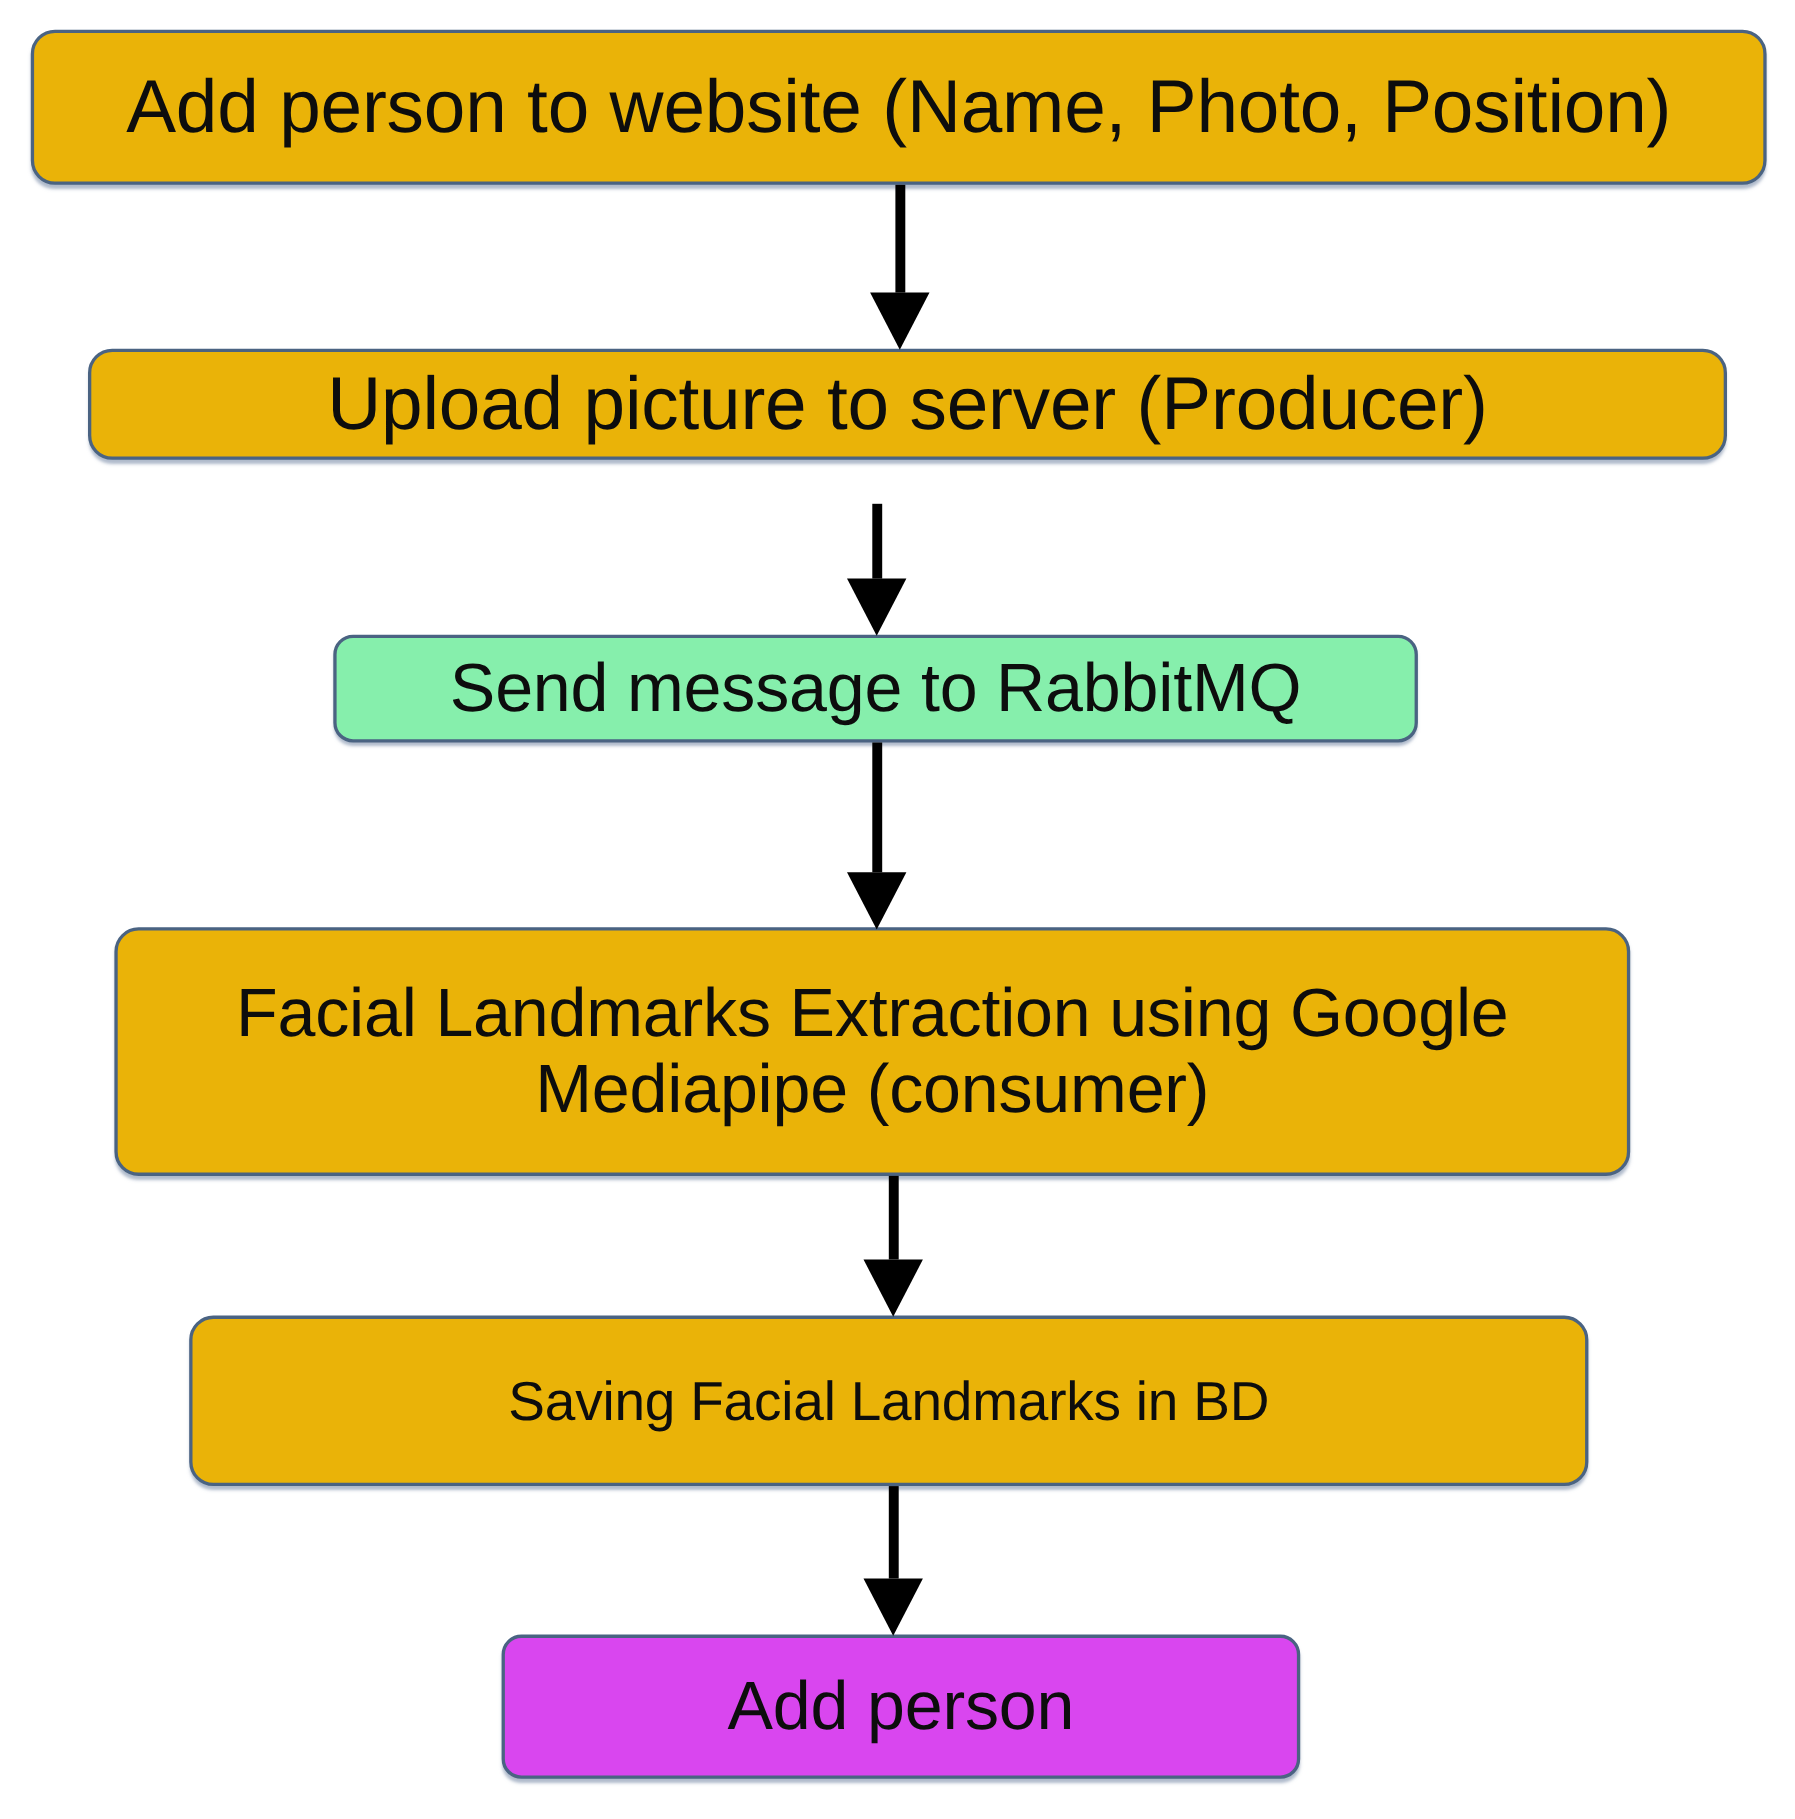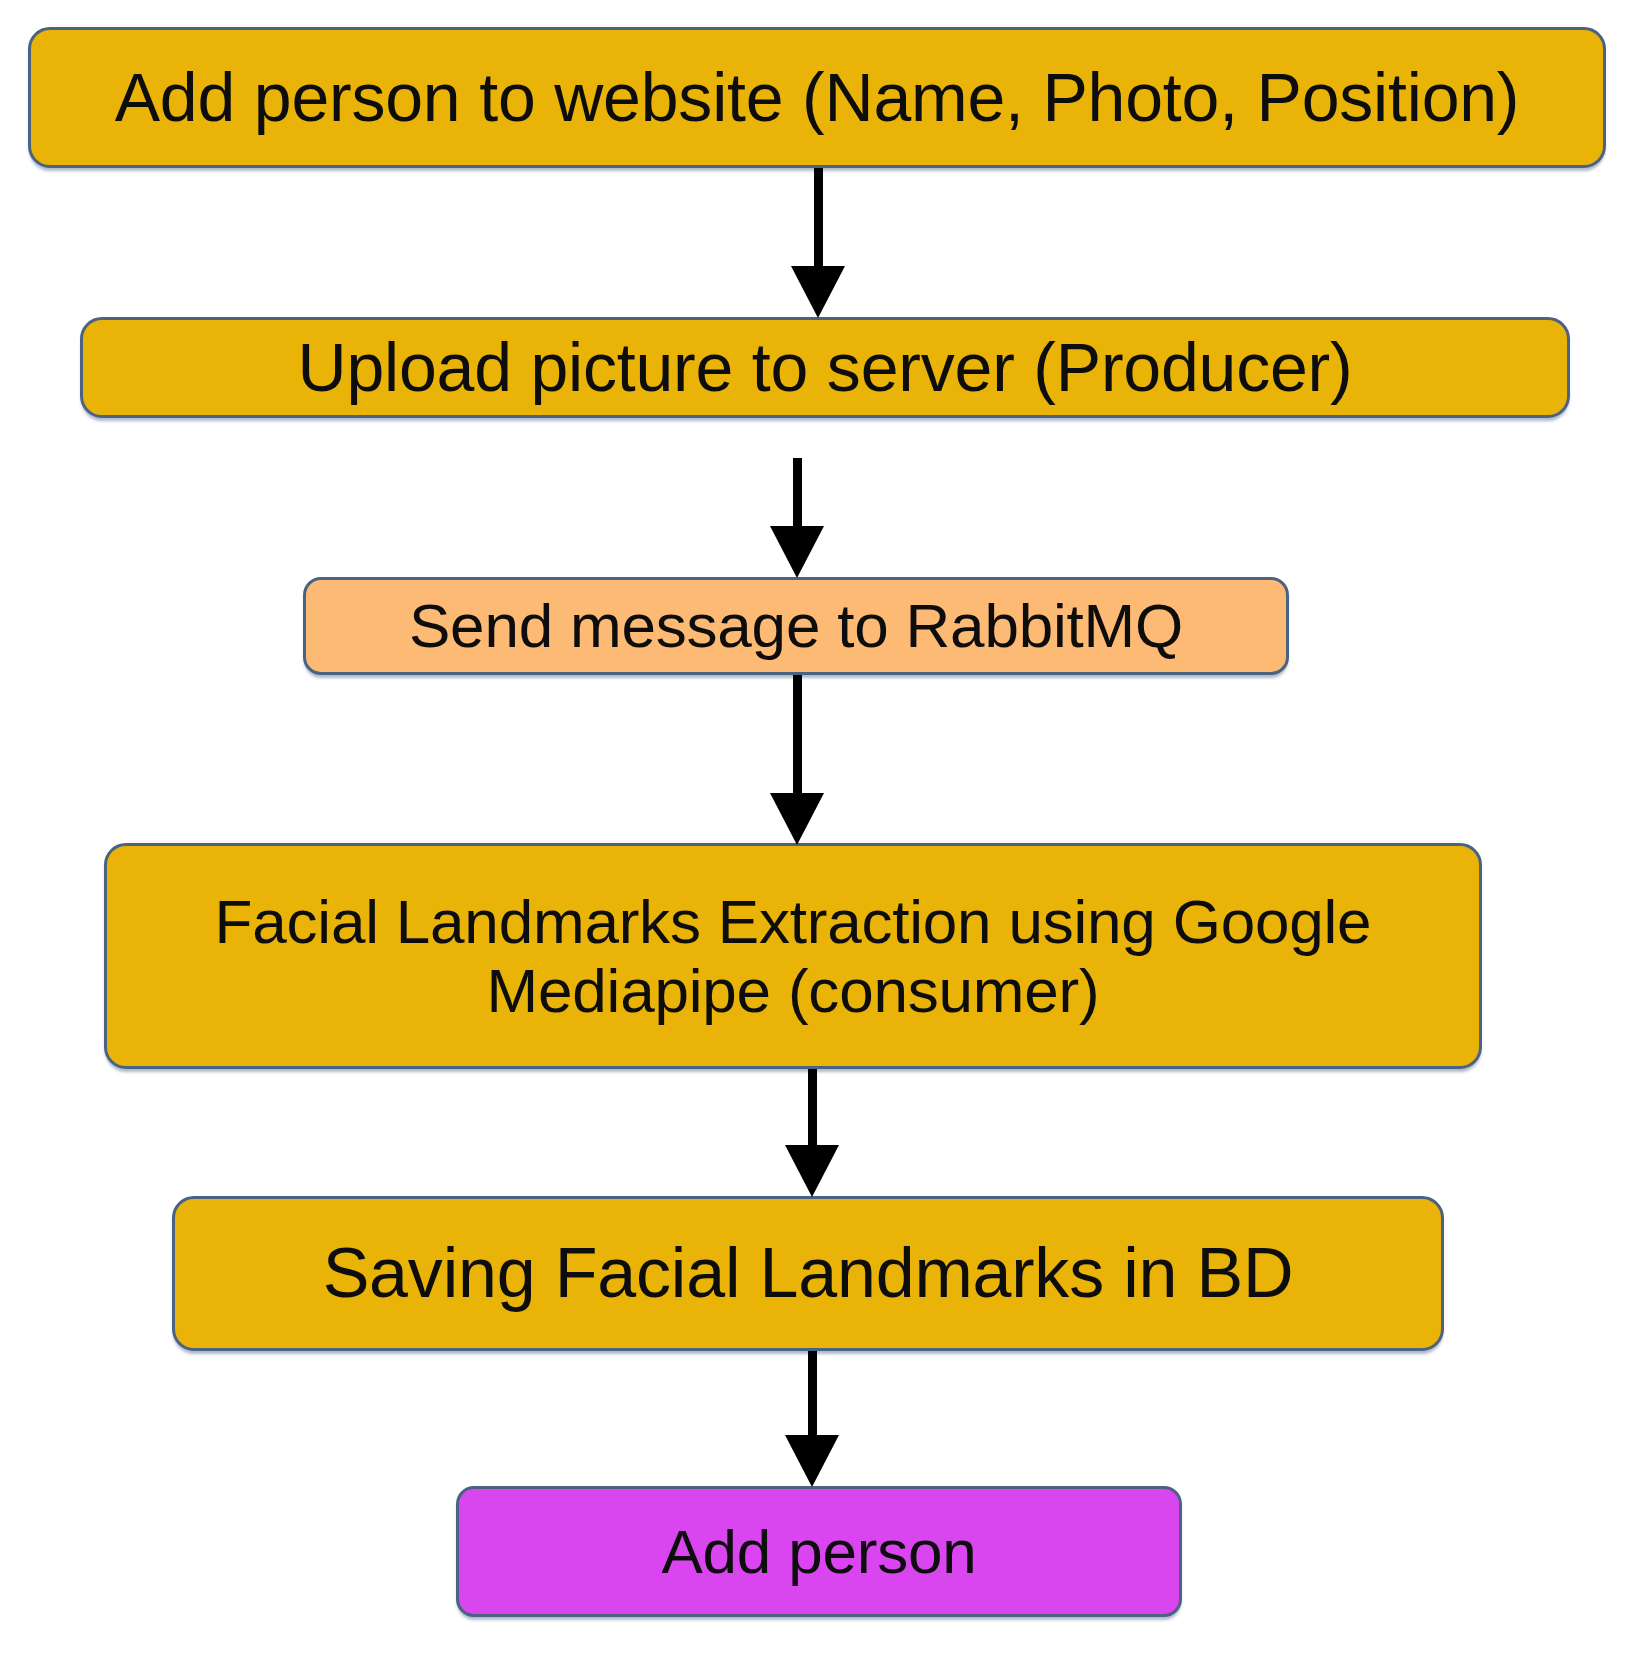--- a/index.html
+++ b/index.html
@@ -32,21 +32,21 @@
     line-height: 1.12;
     letter-spacing: -0.2px;
     box-shadow: 0 4px 3px -1px rgba(110,130,160,0.55);
     padding: 4px 18px;
   }
   .node .label {
     display: block;
     width: 100%;
   }
   .fill-blue  { background: #eab308; }
-  .fill-peach { background: #fdba74; }
+  .fill-peach { background: #86efac; }
   .fill-green { background: #d946ef; }
 
   
   .arrow {
     position: absolute;
     width: 0;
   }
   .arrow .stem {
     position: absolute;
     left: 50%;
@@ -81,21 +81,21 @@
   </div>
 
   <div class="node fill-peach" style="left:303px; top:577px; width:986px; height:98px; font-size:62px; border-radius:18px;">
     <span class="label">Send message to RabbitMQ</span>
   </div>
 
   <div class="node fill-blue" style="left:104px; top:843px; width:1378px; height:226px; font-size:62px;align-items:center;">
     <span class="label">Facial Landmarks Extraction using Google Mediapipe (consumer)</span>
   </div>
 
-  <div class="node fill-blue" style="left:172px; top:1196px; width:1272px; height:155px; font-size:70px;">
+  <div class="node fill-blue" style="left:172px; top:1196px; width:1272px; height:155px; font-size:50px;">
     <span class="label">Saving Facial Landmarks in BD</span>
   </div>
 
   <div class="node fill-green" style="left:456px; top:1486px; width:726px; height:131px; font-size:62px; border-radius:18px;">
     <span class="label">Add person</span>
   </div>
 
   <div class="arrow" style="left:818px; top:168px; height:150px;">
     <div class="stem" style="height:98px;"></div>
     <div class="head"></div>

